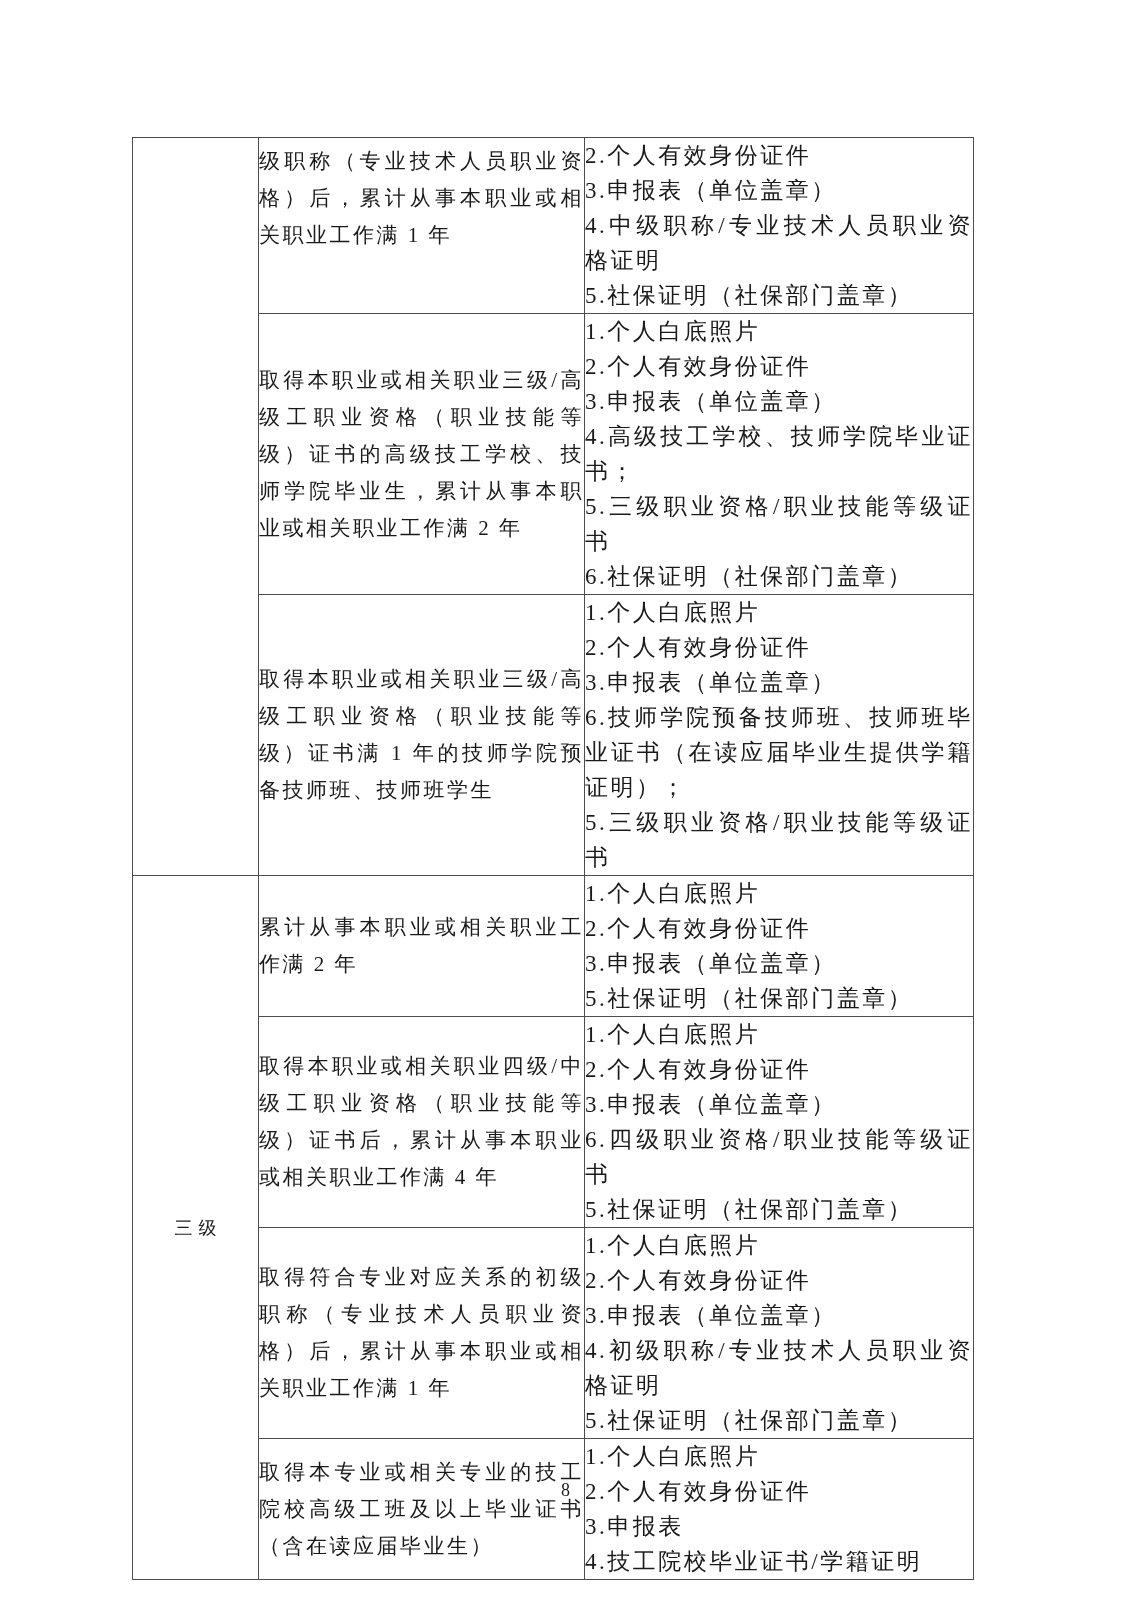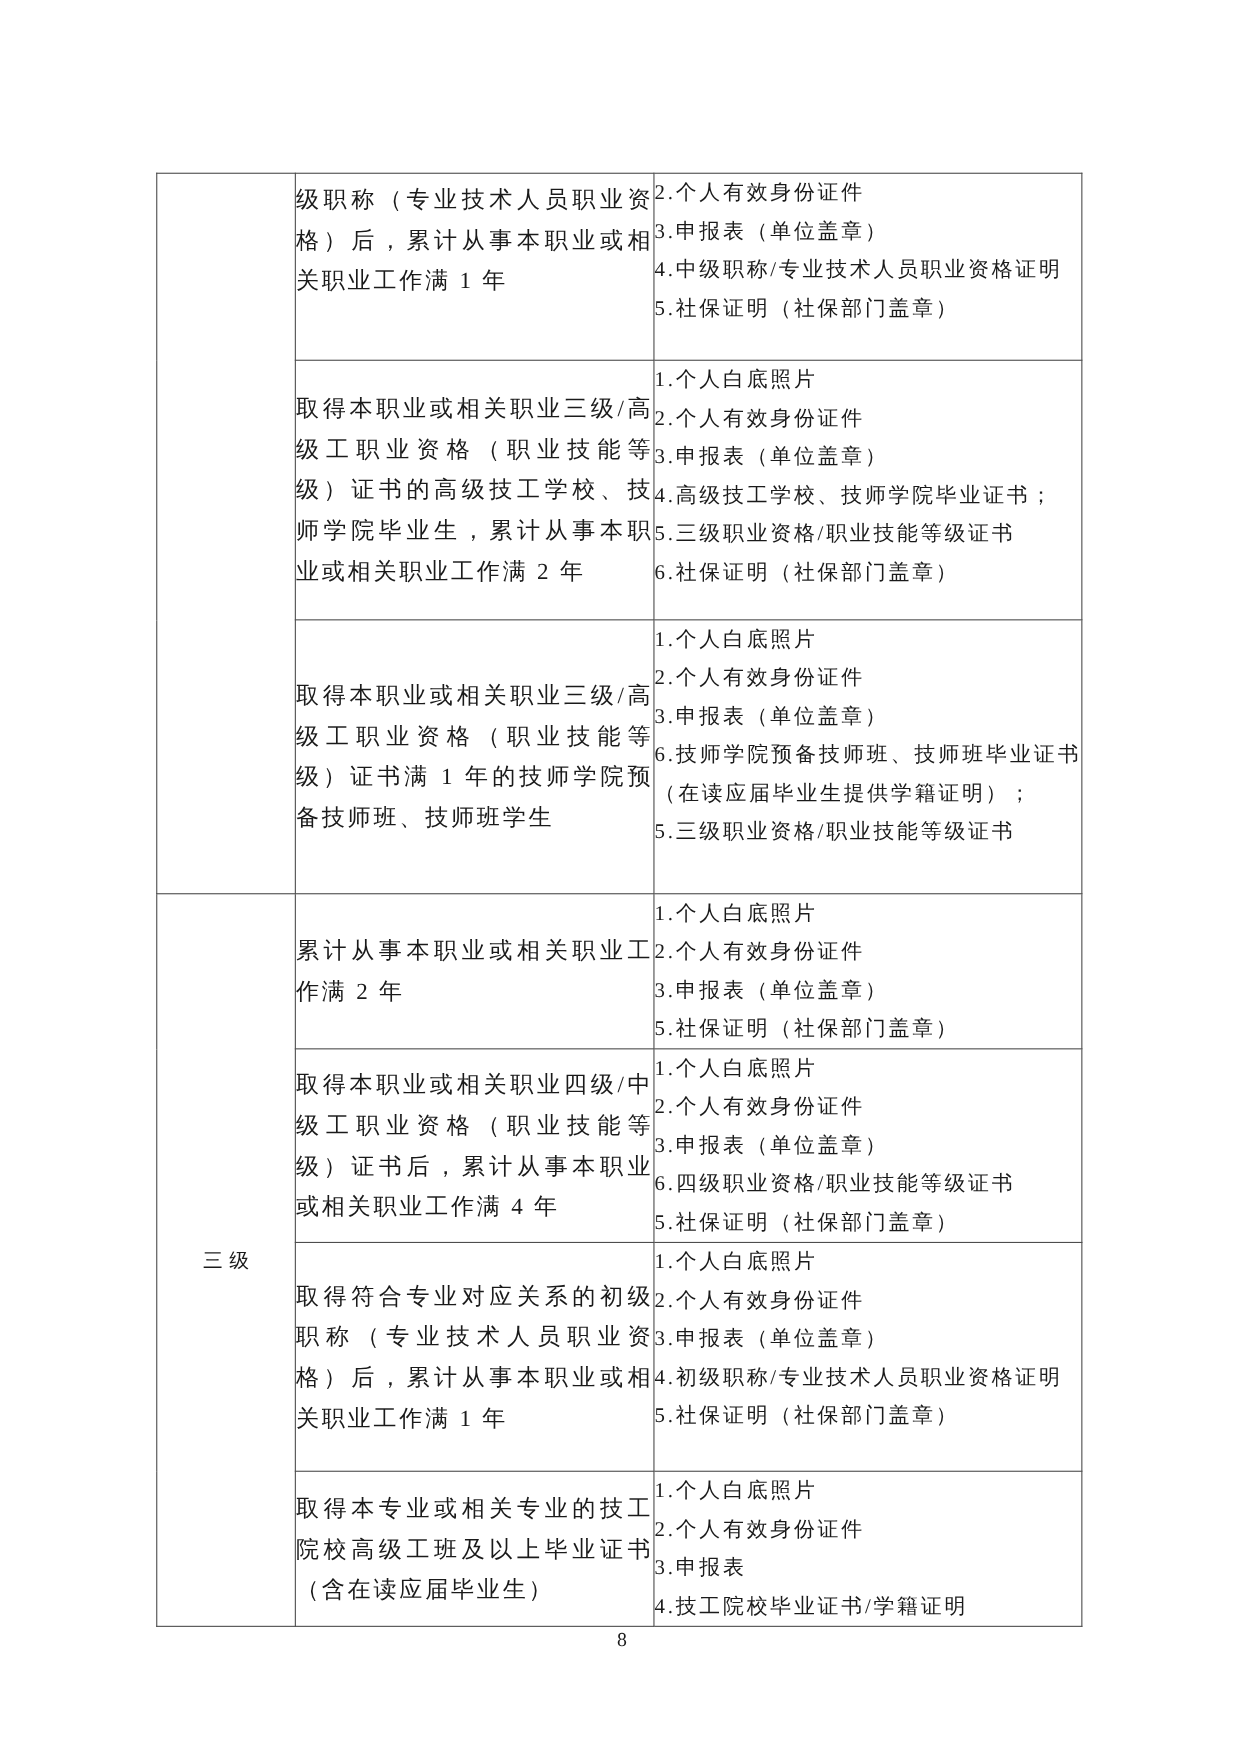--- a/index.html
+++ b/index.html
@@ -8,25 +8,24 @@
     width: 1131px;
     height: 1600px;
     background: #ffffff;
     font-family: "Liberation Serif", "DejaVu Serif", serif;
     color: #1a1a1a;
     overflow: hidden;
     margin: 0 auto;
   }
   table.doc-table {
     position: absolute;
-    left: 142px;
+    left: 132px;
     top: 137px;
     border-collapse: collapse;
     table-layout: fixed;
-    margin-top: 20px;
   }
   table.doc-table td {
     border: 1.5px solid #4d4d4d;
     padding: 0;
     overflow: hidden;
   }
   td.level-cell {
     width: 125px;
     text-align: center;
     vertical-align: middle;
@@ -42,21 +41,21 @@
     line-height: 37px;
     letter-spacing: 2.5px;
     text-align: justify;
     padding: 6px 12px 6px 10px;
     color: #1a1a1a;
   }
   td.cond-cell.top-aligned { vertical-align: top; padding-top: 5px; }
   td.mat-cell {
     width: 388px;
     vertical-align: top;
-    font-size: 19px;
+    font-size: 23px;
     line-height: 35px;
     letter-spacing: 2.5px;
     padding: 3px 10px 3px 8px;
     color: #1a1a1a;
   }
   .mat-line { text-align: justify; }
   .page-number {
     position: absolute;
     left: 0;
     width: 1131px;

